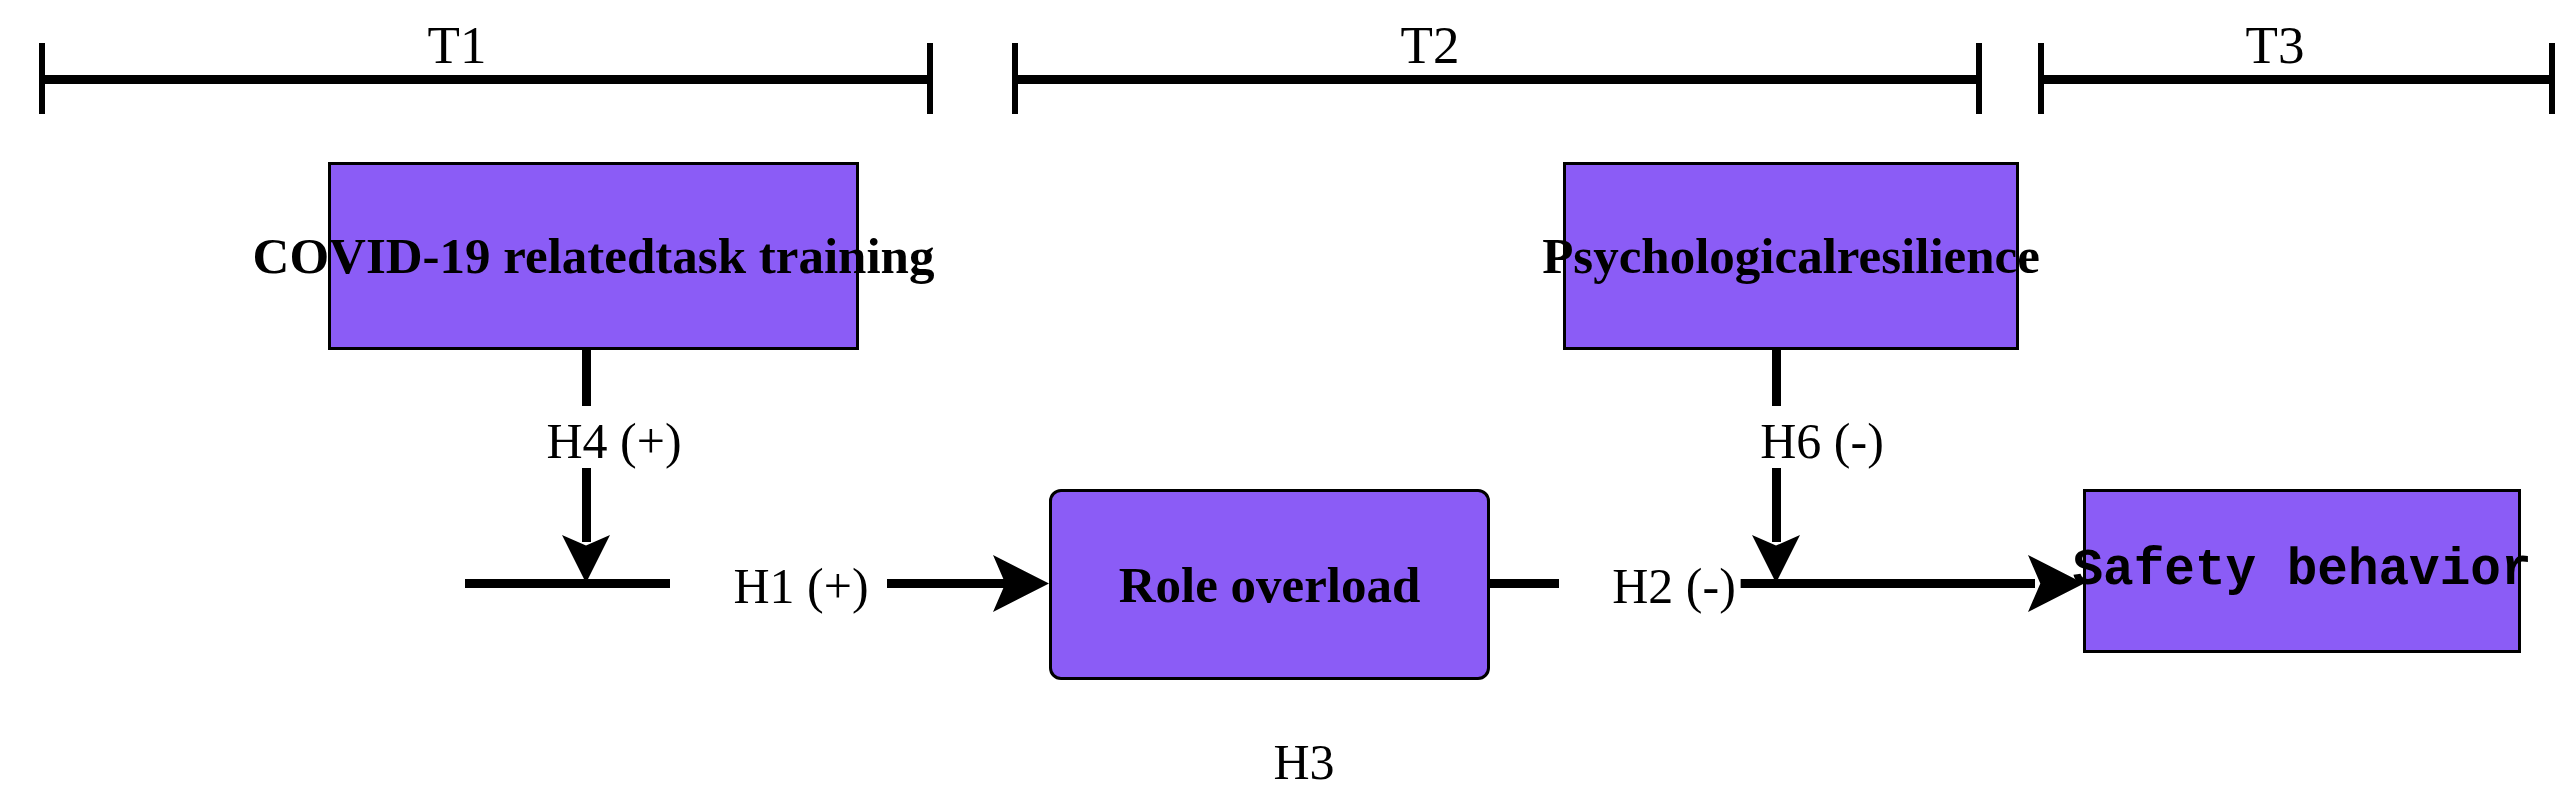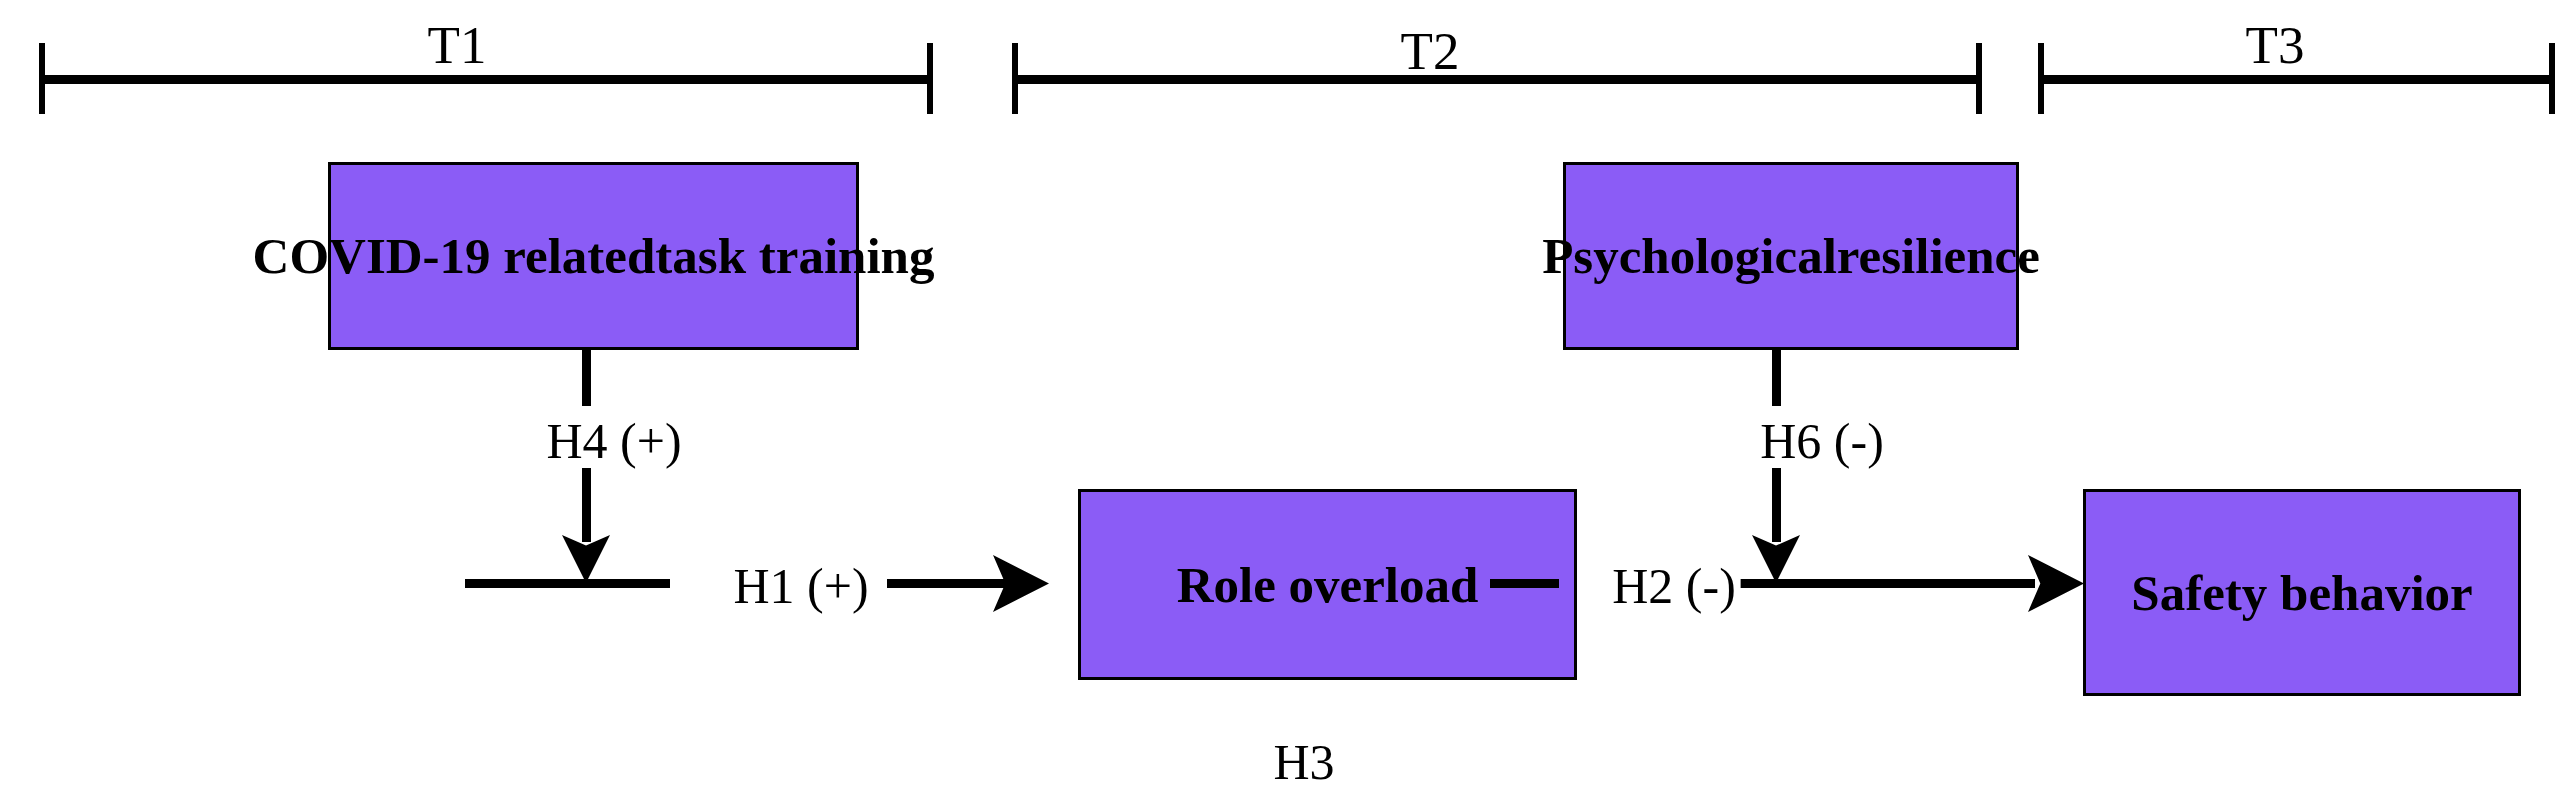--- a/index.html
+++ b/index.html
@@ -103,43 +103,43 @@
 <div class="canvas" style="--ink: #000000; --bg: #ffffff;">
 
   <div class="bracket-line" style="left:43px; width:888px;"></div>
   <div class="tick" style="left:39px;"></div>
   <div class="tick" style="left:927px;"></div>
   <div class="t-label" style="left:437px; top:45px;">T1</div>
 
   <div class="bracket-line" style="left:1015px; width:964px;"></div>
   <div class="tick" style="left:1012px;"></div>
   <div class="tick" style="left:1976px;"></div>
-  <div class="t-label" style="left:1410px; top:51px;">T2</div>
+  <div class="t-label" style="left:1410px; top:45px;">T2</div>
 
   <div class="bracket-line" style="left:2041px; width:511px;"></div>
   <div class="tick" style="left:2038px;"></div>
   <div class="tick" style="left:2549px;"></div>
   <div class="t-label" style="left:2255px; top:45px;">T3</div>
 
   <div class="box" style="left:328px; top:162px; width:531px; height:188px;">
     <span class="bl">COVID-19 related</span>
     <span class="bl">task training</span>
   </div>
 
   <div class="box" style="left:1563px; top:162px; width:456px; height:188px;">
     <span class="bl">Psychological</span>
     <span class="bl">resilience</span>
   </div>
 
 
-  <div class="box b5" style="left:1078px; top:489px; width:499px; height:191px;">
+  <div class="box b5" style="left:1049px; top:489px; width:441px; height:191px;border-radius:12px;">
     <span class="bl">Role overload</span>
   </div>
 
-  <div class="box b5" style="left:2083px; top:489px; width:438px; height:207px;">
+  <div class="box b5" style="left:2083px; top:489px; width:438px; height:164px;font-family:Liberation Mono, monospace;">
     <span class="bl">Safety behavior</span>
   </div>
 
   <div class="hline" style="left:465px; width:205px;"></div>
   <div class="hline" style="left:887px; width:120px;"></div>
   <div class="arrow-right" style="left:993px; top:555px;"></div>
   <div class="h-label" style="left:773px; top:586px;">H1 (+)</div>
 
   <div class="hline" style="left:1490px; width:69px;"></div>
   <div class="hline" style="left:1737px; width:298px;"></div>

